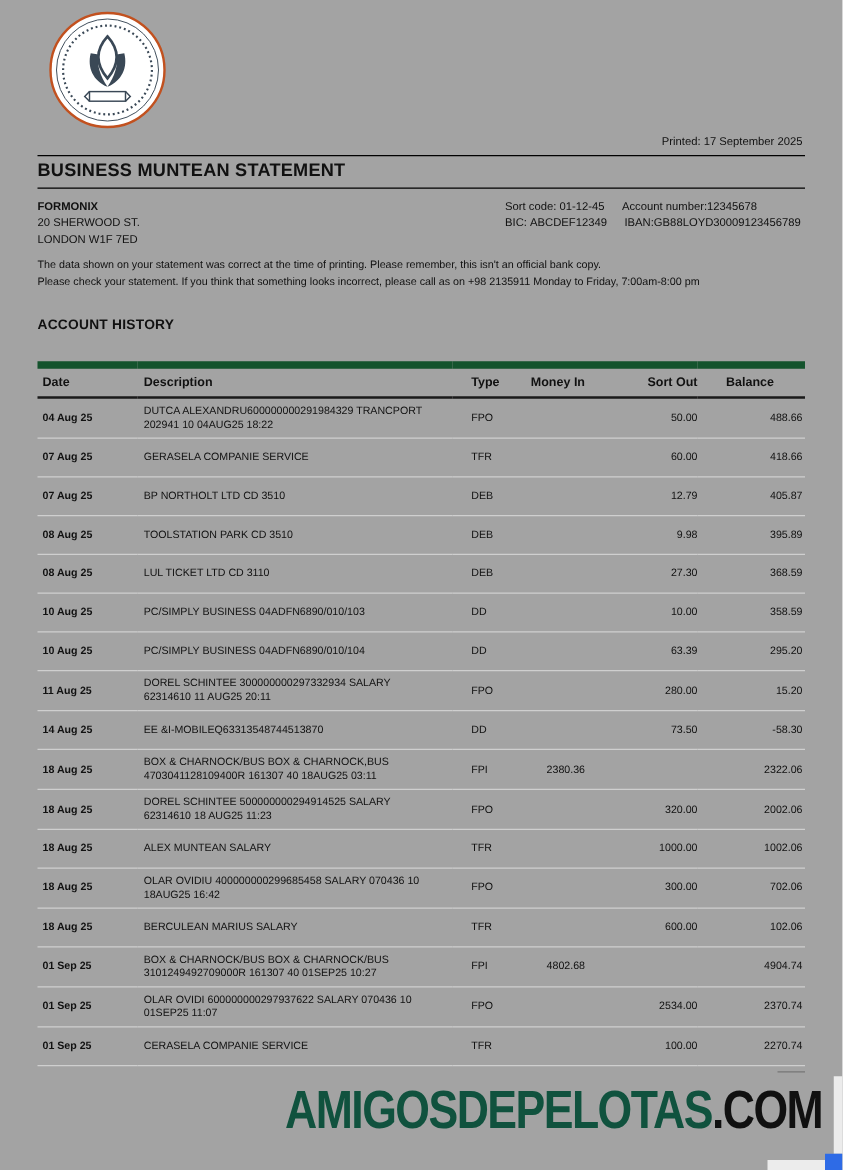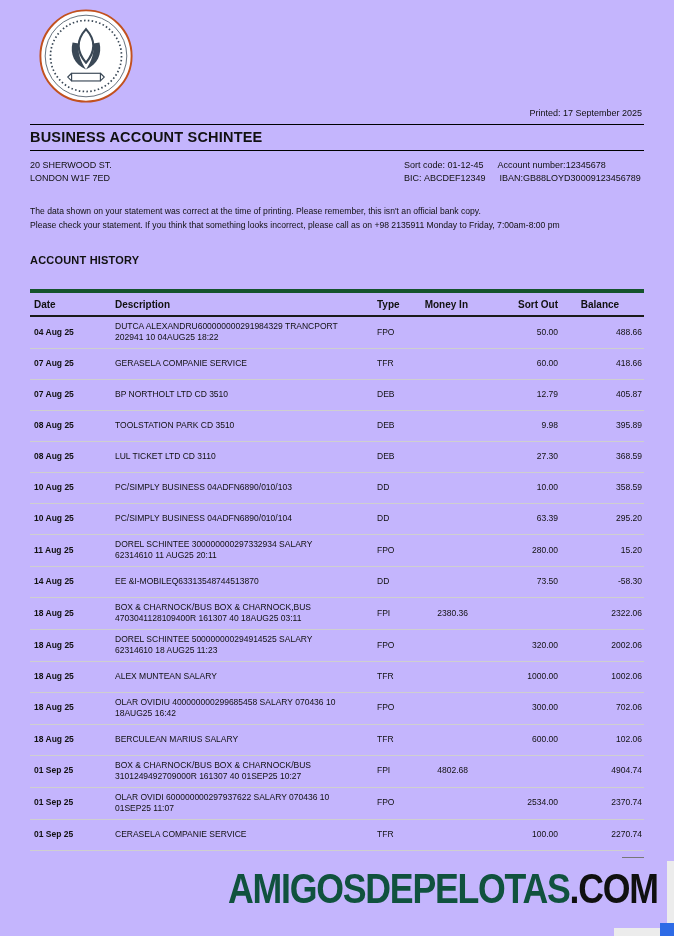--- a/index.html
+++ b/index.html
@@ -1,19 +1,19 @@
 <!DOCTYPE html>
 <html><head>
 <meta charset="utf-8">
 <style>
   * { margin:0; padding:0; box-sizing:border-box; }
   html,body { width:674px; height:936px; background:#ffffff; }
   body { font-family:"Liberation Sans", sans-serif; color:#111; position:relative; overflow:hidden; }
 
-  .page { position:absolute; inset:0; background:#c4b5fd; }
+  .page { position:absolute; inset:0; background:#a3a3a3; }
 
   .logo { position:absolute; left:38px; top:8px; width:96px; height:96px; }
   .logo svg { width:100%; height:100%; }
 
   .printed { position:absolute; top:108px; right:32px; font-size:9px; color:#111; }
 
   .rule { position:absolute; left:30px; right:30px; height:1px; background:#000; }
   .rule-top { top:124px; }
   .rule-bottom { top:150px; }
 
@@ -24,21 +24,21 @@
   .acct-right { position:absolute; left:374px; top:0; }
   .acct-right .pair { display:inline-block; }
   .acct-right .gap { display:inline-block; width:14px; }
 
   .disclaimer { position:absolute; top:204px; left:30px; right:30px; font-size:8.6px; line-height:1.65; color:#111; }
 
   .history-title { position:absolute; top:254px; left:30px; font-size:11px; font-weight:bold; letter-spacing:.2px; }
 
   .stmt-table-wrap { position:absolute; top:289px; left:30px; width:614px; }
   table { border-collapse:collapse; width:614px; table-layout:fixed; }
-  thead tr { border-top:4px solid #14532d; border-bottom:2px solid #1a1a1a; }
+  thead tr { border-top:6px solid #14532d; border-bottom:2px solid #1a1a1a; }
   th { font-size:10px; font-weight:bold; text-align:left; padding:6px 0 5px 0; }
   th.c0 { padding-left:4px; }
   th.c1 { padding-left:5px; }
   th.c2 { padding-left:15px; }
   th.c3, th.c4 { text-align:right; }
   th.c5 { text-align:center; padding-right:2px; }
   td { font-size:8.5px; line-height:1.35; padding:4px 0; border-bottom:1px solid #cfcfcf; vertical-align:middle; height:31px; }
   td.c0 { font-weight:bold; padding-left:4px; }
   td.c1 { padding-left:5px; padding-right:10px; }
   td.c2 { padding-left:15px;margin-top:36px; }
@@ -73,25 +73,26 @@
       <path d="M36 36 C33 48 38 59 50 64 C44 55 41 46 42.5 37 Z" fill="#3a4856"></path>
       <path d="M64 36 C67 48 62 59 50 64 C56 55 59 46 57.5 37 Z" fill="#3a4856"></path>
       <rect x="35" y="68" width="30" height="8" fill="#ffffff" stroke="#3a4856" stroke-width="1.2"></rect>
       <path d="M35 68 l-4 4 4 4 M65 68 l4 4 -4 4" fill="none" stroke="#3a4856" stroke-width="1.2"></path>
     </svg>
   </div>
 
   <div class="printed">Printed: 17 September 2025</div>
 
   <div class="rule rule-top"></div>
-  <div class="doc-title">BUSINESS ACCOUNT SCHINTEE</div>
+  <div class="doc-title">BUSINESS MUNTEAN STATEMENT</div>
   <div class="rule rule-bottom"></div>
 
   <div class="acct-info">
     <div class="acct-left">
+      <div class="name">FORMONIX</div>
       <div>20 SHERWOOD ST.</div>
       <div>LONDON W1F 7ED</div>
     </div>
     <div class="acct-right">
       <div>
         <span class="pair"><span>Sort code:</span>&nbsp;<span>01-12-45</span></span><span class="gap"></span><span class="pair"><span>Account number:</span><span>12345678</span></span>
       </div>
       <div>
         <span class="pair"><span>BIC:</span>&nbsp;<span>ABCDEF12349</span></span><span class="gap"></span><span class="pair"><span>IBAN:</span><span>GB88LOYD30009123456789</span></span>
       </div>

